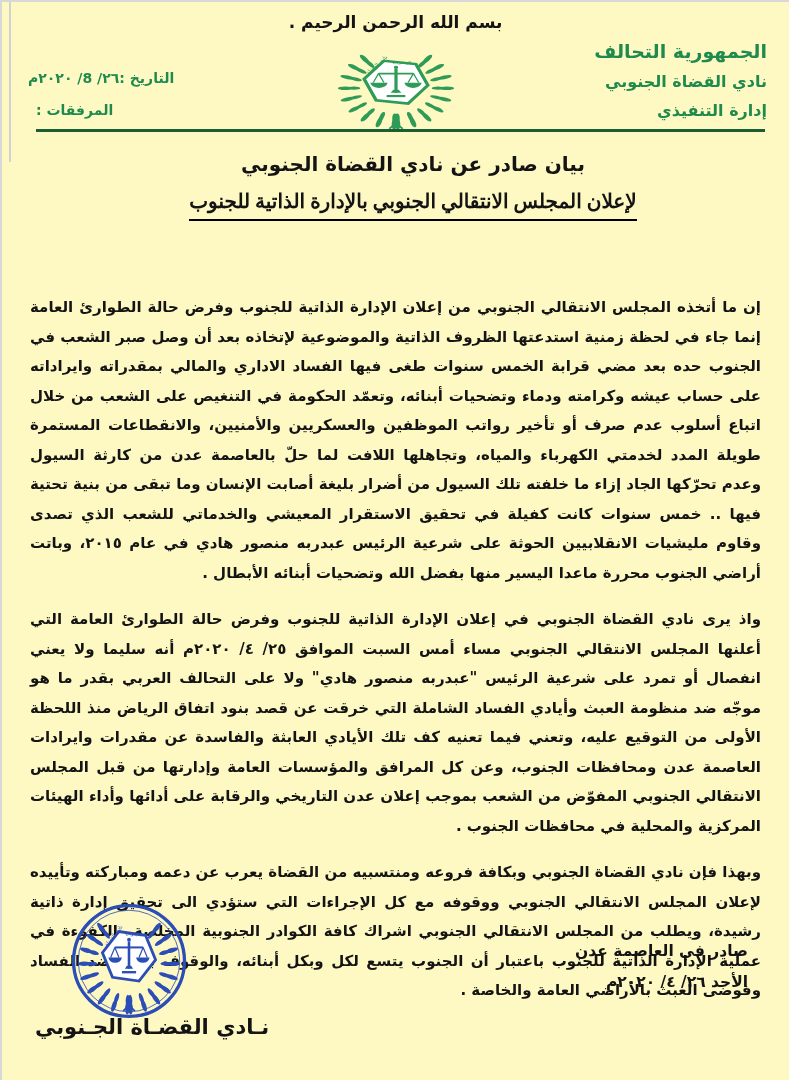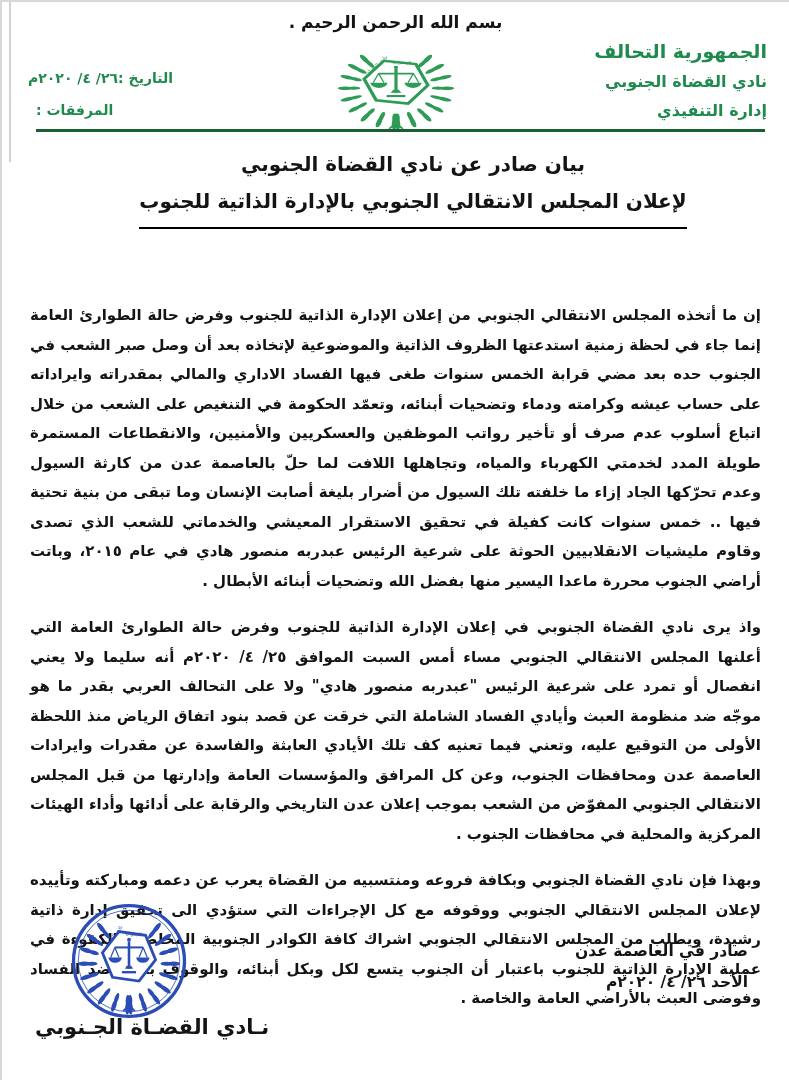--- a/index.html
+++ b/index.html
@@ -1,37 +1,37 @@
 <!DOCTYPE html>
 <html lang="ar"><head>
 <meta charset="utf-8">
 <style>
   html,body{margin:0;padding:0;background:#e9e9e9;}
-  .page{position:relative;width:789px;height:1080px;background:#ffffff;overflow:hidden;
+  .page{position:relative;width:789px;height:1080px;background:#fef9c3;overflow:hidden;
         font-family:"DejaVu Sans",sans-serif;color:#141414;box-sizing:border-box;
         border-top:2px solid #d8d8d8;border-left:2px solid #d8d8d8;}
   .scan-edge{position:absolute;left:7px;top:0;width:2px;height:160px;background:#d2d2d2;}
   .bismillah{position:absolute;top:10px;left:0;right:0;text-align:center;
              font-weight:bold;font-size:17px;direction:rtl;}
   .org{position:absolute;top:38px;right:22px;text-align:right;direction:rtl;
        color:#1f8a4e;font-weight:bold;}
   .org .l1{font-size:19px;margin-bottom:10px;}
   .org .l2{font-size:16px;margin-bottom:10px;}
   .org .l3{font-size:16px;}
   .meta{color:#1f8a4e;font-weight:bold;font-size:14px;direction:rtl;position:absolute;white-space:nowrap;}
   .meta.date{top:68px;left:26px;}
   .meta.attach{top:100px;left:34px;}
   .rule{position:absolute;top:127px;left:34px;right:24px;height:3px;background:#1b5e34;}
   .title{position:absolute;top:150px;left:0;right:0;text-align:center;direction:rtl;
          font-weight:bold;font-size:20px;}
   .title .t{margin-bottom:13px;margin-left:35px;}
-  .title .t3 span{border-bottom:2.5px solid #000;padding-bottom:14px;}
+  .title .t3 span{border-bottom:2.5px solid #000;padding-bottom:7px;font-family:Liberation Serif, serif;}
   .body-text{position:absolute;top:291px;left:28px;right:28px;direction:rtl;
              text-align:justify;font-size:15px;font-weight:bold;line-height:29.5px;}
-  .body-text p{margin:8px 0 17px 0;}
+  .body-text p{margin:0 0 17px 0;}
   .dua{position:absolute;top:866px;left:40px;right:0;text-align:center;direction:rtl;
        font-weight:bold;font-size:16.5px;}
   .issued{position:absolute;top:934px;right:41px;text-align:right;direction:rtl;
           font-weight:bold;font-size:15.5px;line-height:31px;}
   .emblem{position:absolute;left:327px;top:36px;width:134px;height:96px;color:#2e9b57;}
   .stamp{position:absolute;left:68px;top:900px;width:118px;height:118px;color:#2b4db5;}
   .club-name{position:absolute;left:18px;top:1013px;width:264px;text-align:center;
              direction:rtl;font-weight:bold;font-size:21px;}
   svg{display:block;width:100%;height:100%;}
 </style>
@@ -99,21 +99,21 @@
       <path d="M43,60.5 H57" stroke="currentColor" stroke-width="2.2"></path>
     </svg>
   </div>
 
   <div class="org">
     <div class="l1">الجمهورية التحالف</div>
     <div class="l2">نادي القضاة الجنوبي</div>
     <div class="l3">إدارة التنفيذي</div>
   </div>
 
-  <div class="meta date">التاريخ :٢٦/ ٤/ ٢٠٢٠م</div>
+  <div class="meta date">التاريخ :٢٦/ 8/ ٢٠٢٠م</div>
   <div class="meta attach">المرفقات :</div>
 
   <div class="rule"></div>
 
   <div class="title">
     <div class="t">بيان صادر عن نادي القضاة الجنوبي</div>
     <div class="t t3">
       <span>لإعلان المجلس الانتقالي الجنوبي بالإدارة الذاتية للجنوب</span>
     </div>
   </div>

